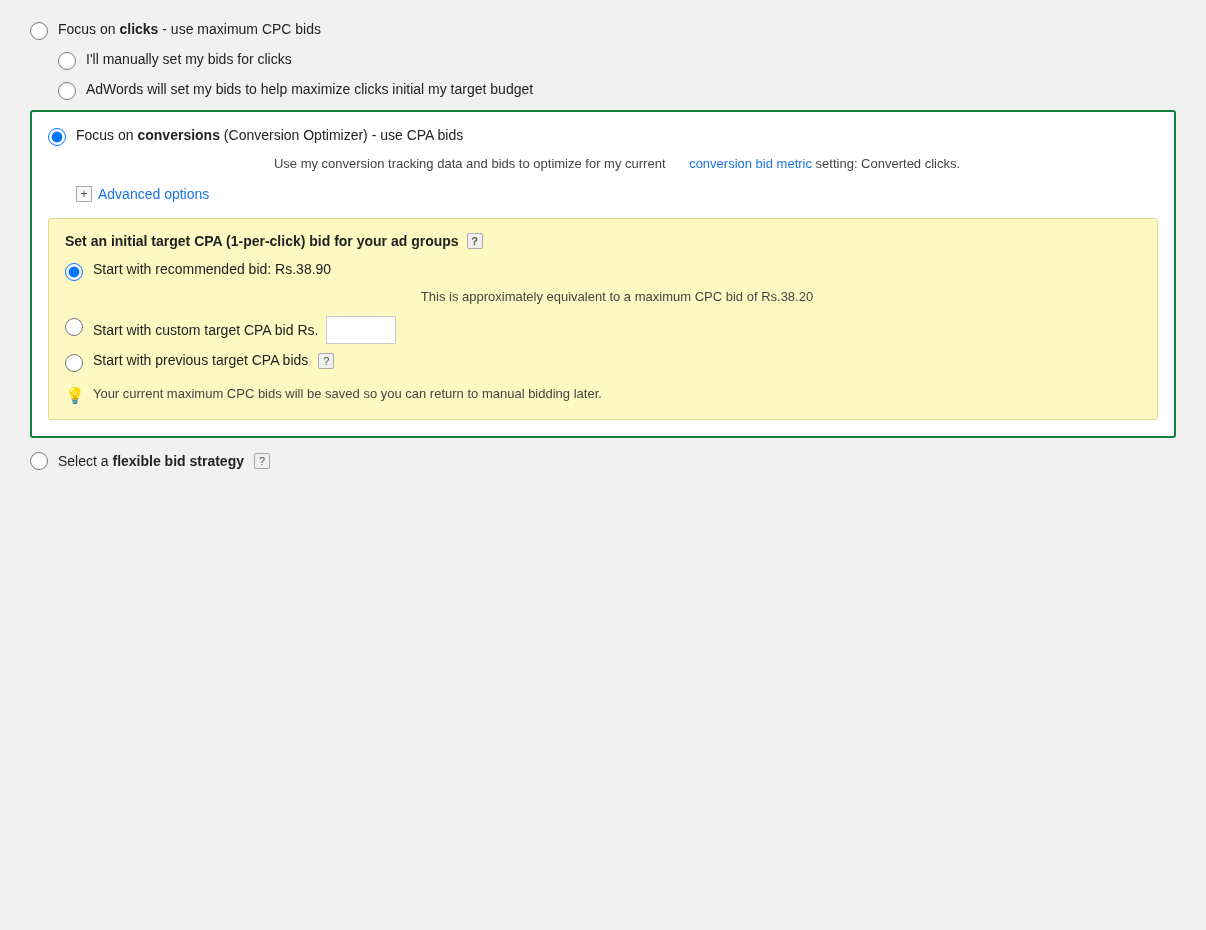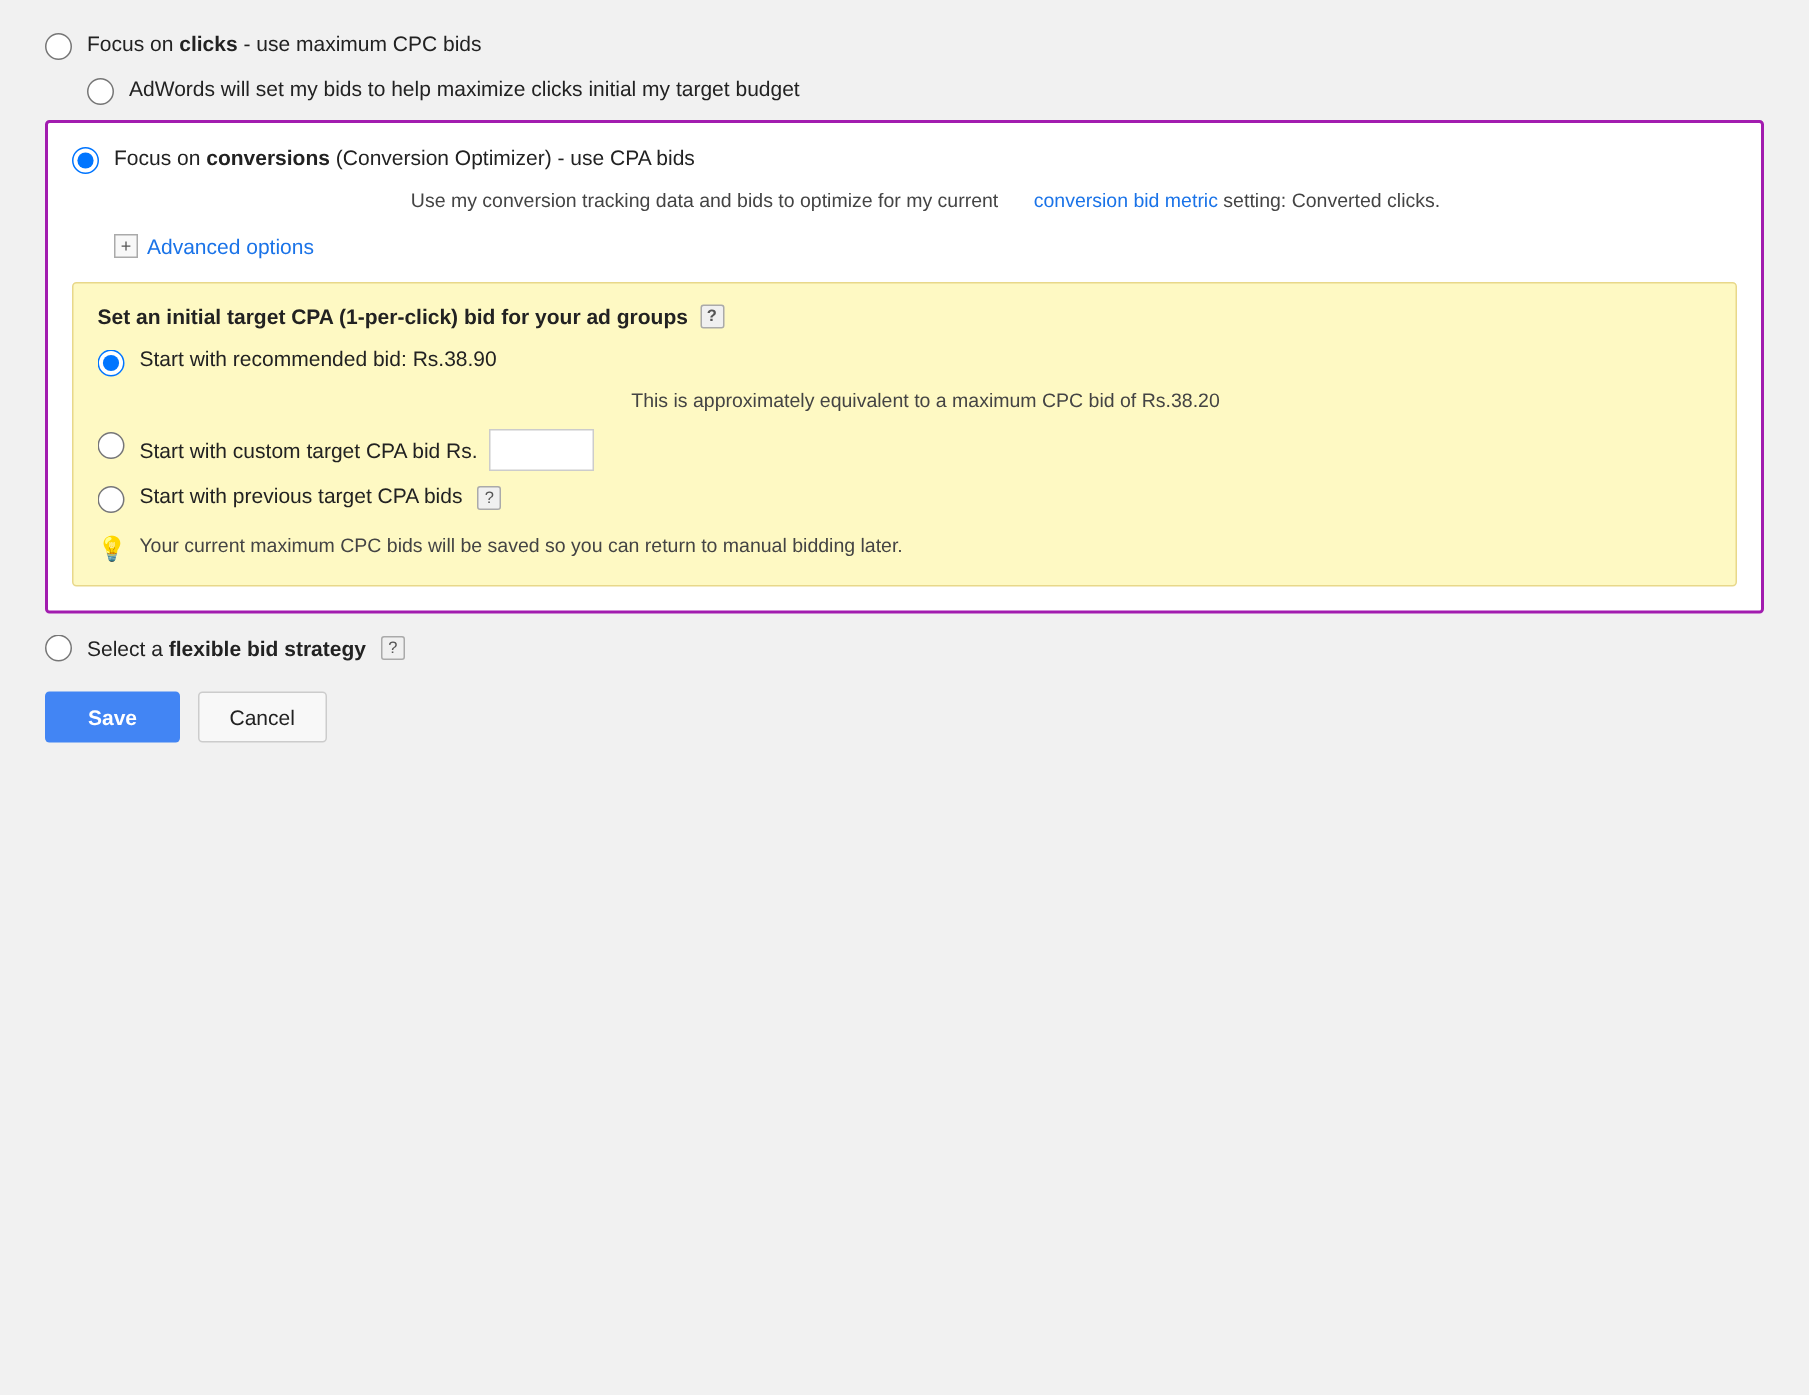--- a/index.html
+++ b/index.html
@@ -33,21 +33,21 @@
       line-height: 1.4;
       color: #222;
     }
 
     .option-label b {
       font-weight: bold;
     }
 
     
     .selected-section {
-      border: 2px solid #a21caf;
+      border: 2px solid #15803d;
       border-radius: 3px;
       padding: 14px 16px 16px 16px;
       margin-bottom: 12px;
       background: #fff;
     }
 
     .selected-section .option-row {
       margin-bottom: 8px;
     }
 
@@ -251,20 +251,24 @@
 <div class="option-row">
   <input type="radio" name="bid-strategy" style="">
   <span class="option-label">
     Focus on <b>clicks</b><span> - use maximum CPC bids</span>
   </span>
 </div>
 
 <div class="indent-1">
   <div class="option-row">
     <input type="radio" name="bid-strategy-sub" style="">
+    <span class="option-label">I'll manually set my bids for clicks</span>
+  </div>
+  <div class="option-row">
+    <input type="radio" name="bid-strategy-sub" style="">
     <span class="option-label">AdWords will set my bids to help maximize clicks initial my target budget</span>
   </div>
 </div>
 
 <div class="selected-section">
   <div class="option-row">
     <input type="radio" name="bid-strategy" checked="" style="">
     <span class="option-label">
       Focus on <b>conversions</b><span> (Conversion Optimizer) - use CPA bids</span>
     </span>
@@ -318,17 +322,13 @@
 
 <div class="bottom-section">
   <div class="flexible-row">
     <input type="radio" name="bid-strategy" style="">
     <span class="flexible-label">
       <span>Select a </span><b>flexible bid strategy</b>
     </span>
     <span class="help-icon">?</span>
   </div>
 
-  <div class="buttons-row">
-    <button class="btn-save">Save</button>
-    <button class="btn-cancel">Cancel</button>
-  </div>
 </div>
 
 </body></html>

